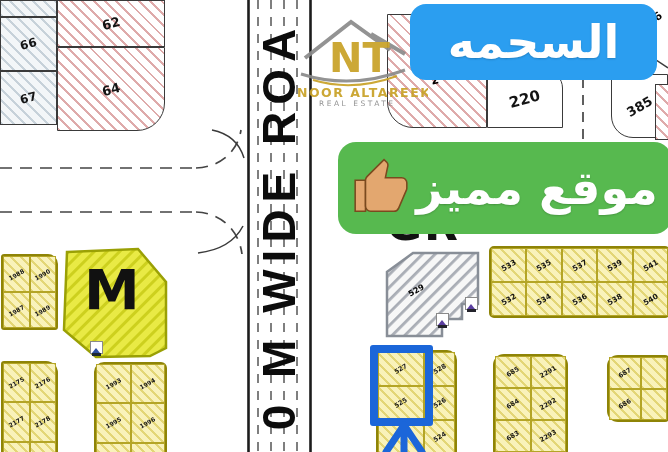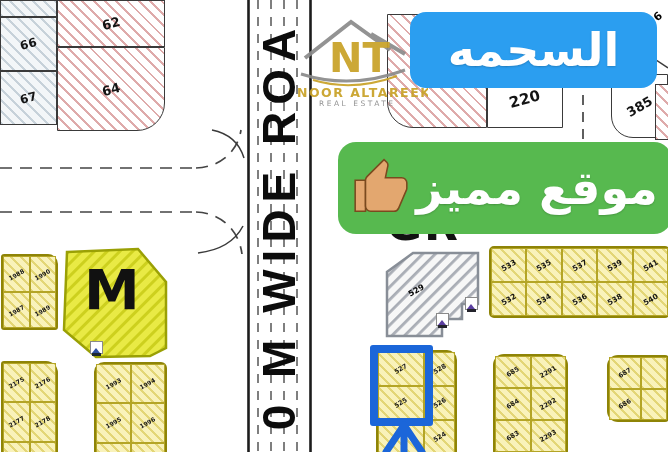--- a/index.html
+++ b/index.html
@@ -54,21 +54,21 @@
   #roadLabel{position:absolute;left:44px;top:196px;width:470px;height:60px;line-height:60px;
     text-align:center;transform:rotate(-90deg);font-family:"Liberation Sans","DejaVu Sans",sans-serif;
     font-size:46px;font-weight:bold;letter-spacing:7px;color:#0c0c0c;z-index:2;white-space:nowrap;
     transform-origin:center;}
 
   
   #watermark{position:absolute;left:293px;top:10px;z-index:6;opacity:.93;}
 
   
   .banner{position:absolute;display:flex;align-items:center;justify-content:center;z-index:8;color:#fff;font-weight:bold;}
-  #bannerBlue{left:410px;top:12px;width:247px;height:76px;border-radius:16px;font-size:46px;}
+  #bannerBlue{left:410px;top:4px;width:247px;height:76px;border-radius:16px;font-size:46px;}
   #bannerGreen{left:338px;top:142px;width:334px;height:92px;border-radius:18px;font-size:46px;gap:4px;justify-content:flex-start;padding-left:12px;}
   .ar{direction:rtl;line-height:1;text-shadow:0 1px 2px rgba(0,0,0,.18);}
   #bannerGreen .ar{flex:1;text-align:center;padding-right:14px;}
 
   
   #highlightRect{position:absolute;left:370px;top:345px;width:63px;height:81px;border:8px solid #1b66d9;border-radius:3px;z-index:9;}
   #arrowUp{position:absolute;left:381px;top:421px;z-index:9;}
 
   
   .util{position:absolute;width:13px;height:13px;background:#fff;border:1px solid #8a8a8a;z-index:4;}

